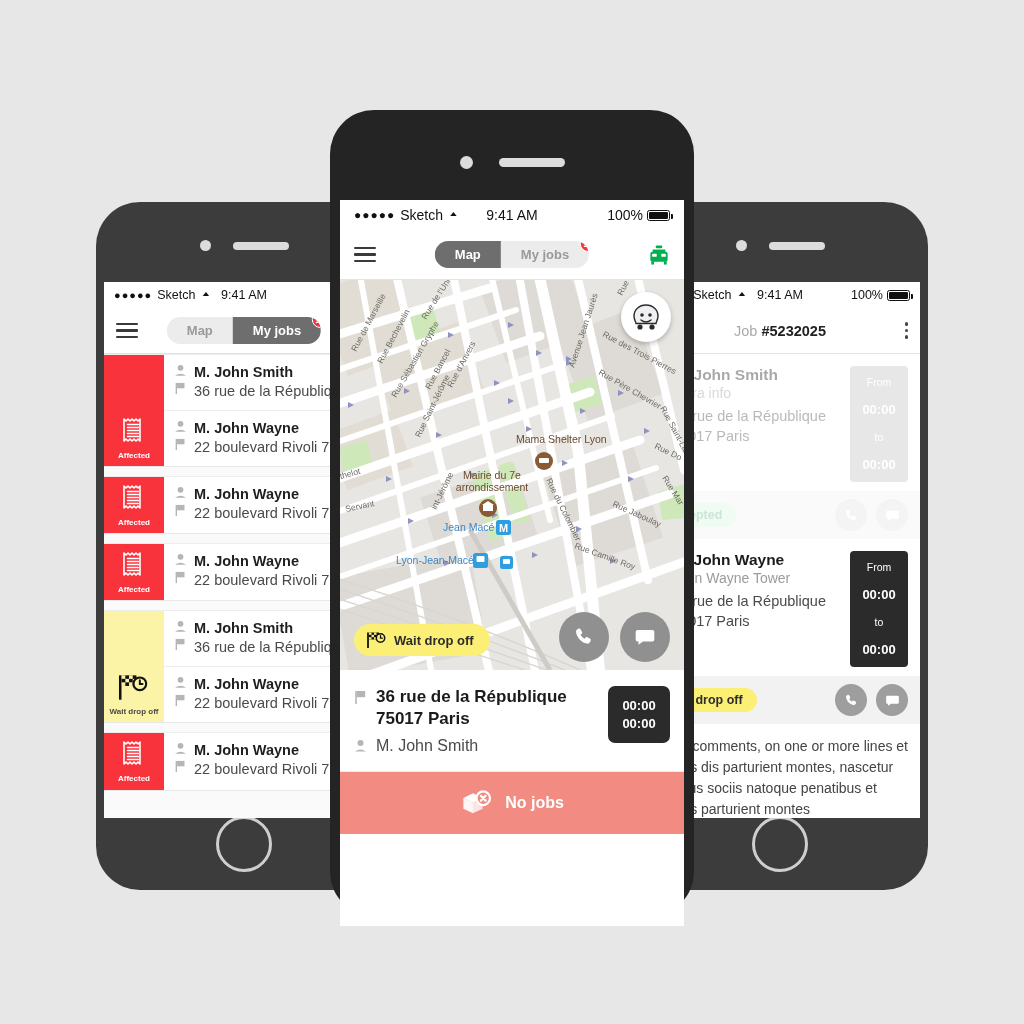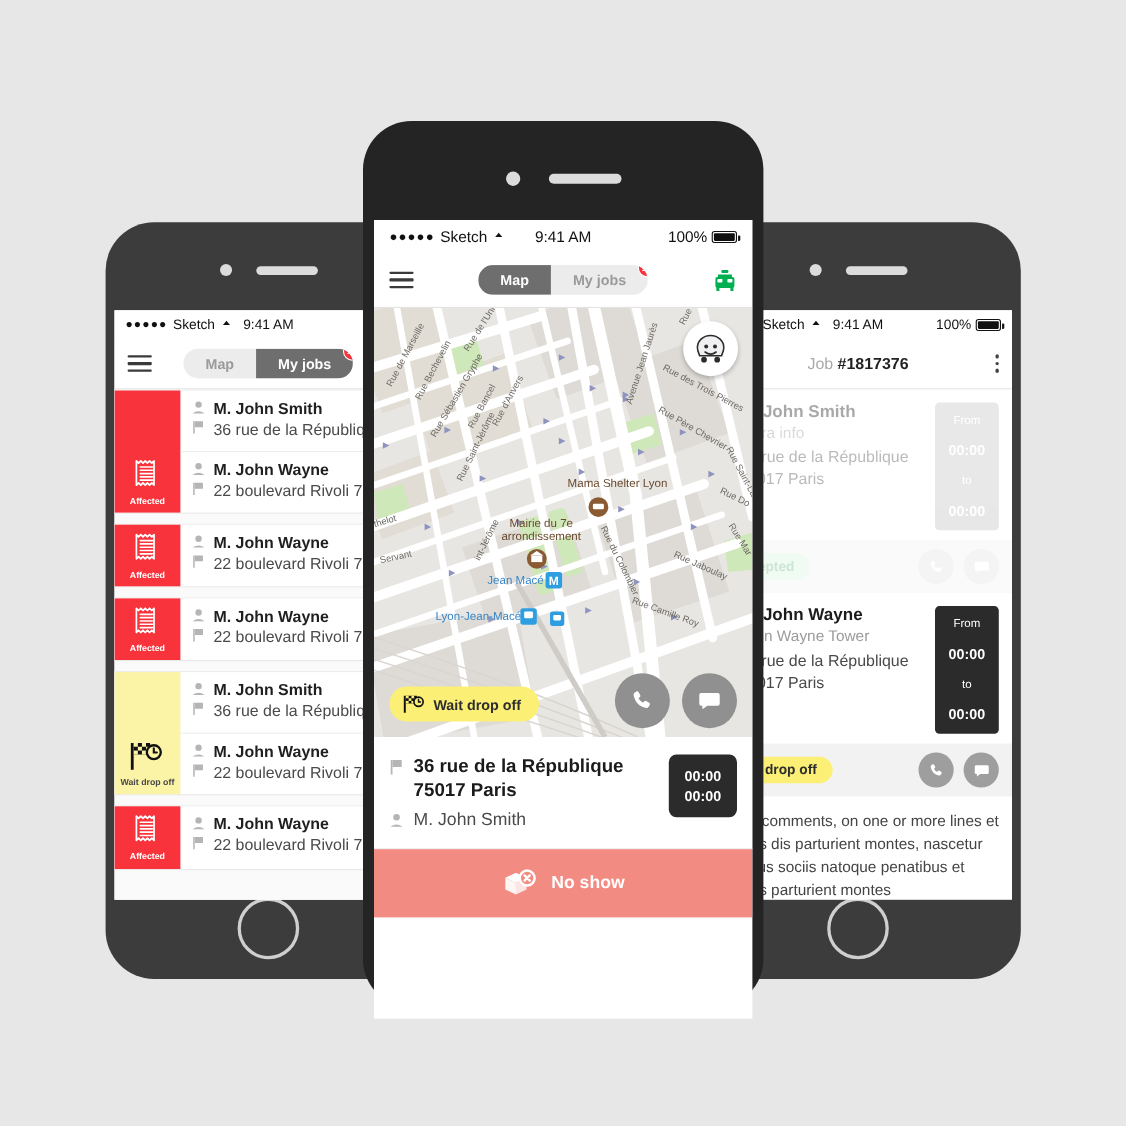--- a/index.html
+++ b/index.html
@@ -416,21 +416,21 @@
         <span>100%</span>
         <span class="batt">
             <i></i>
           </span>
       </div>
     </div>
 
     <div class="navbar">
       <div class="jobtitle">
         <span class="lbl">Job</span>
-        <span class="num">#1817376</span>
+        <span class="num">#5232025</span>
       </div>
       <div class="kebab">
           <i></i>
           <i></i>
           <i></i>
         </div>
     </div>
 
     <div id="right-body">
         <div class="faded-block">
@@ -801,17 +801,17 @@
 
     <div class="actionbar" style="height:62px;">
       <div class="act noshow">
         <svg width="34" height="30" viewBox="0 0 30 26" class="icon-svg">
           <path d="M3 8.5 L11.5 4.5 L20 8.5 L11.5 12.5 Z" fill="#fff"></path>
           <path d="M3 8.5 L3 18 L11.5 22 L11.5 12.5 Z" fill="#fff" opacity=".92"></path>
           <path d="M20 8.5 L20 18 L11.5 22 L11.5 12.5 Z" fill="#fff" opacity=".78"></path>
           <circle cx="20.5" cy="8.8" r="6" fill="#f28b82" stroke="#fff" stroke-width="2"></circle>
           <path d="M18.4 6.7 L22.6 10.9 M22.6 6.7 L18.4 10.9" stroke="#fff" stroke-width="1.9" stroke-linecap="round"></path>
         </svg>
-        <span>No show</span>
+        <span>No jobs</span>
       </div>
     </div>
   </div>
 </div>
 
 </body></html>

